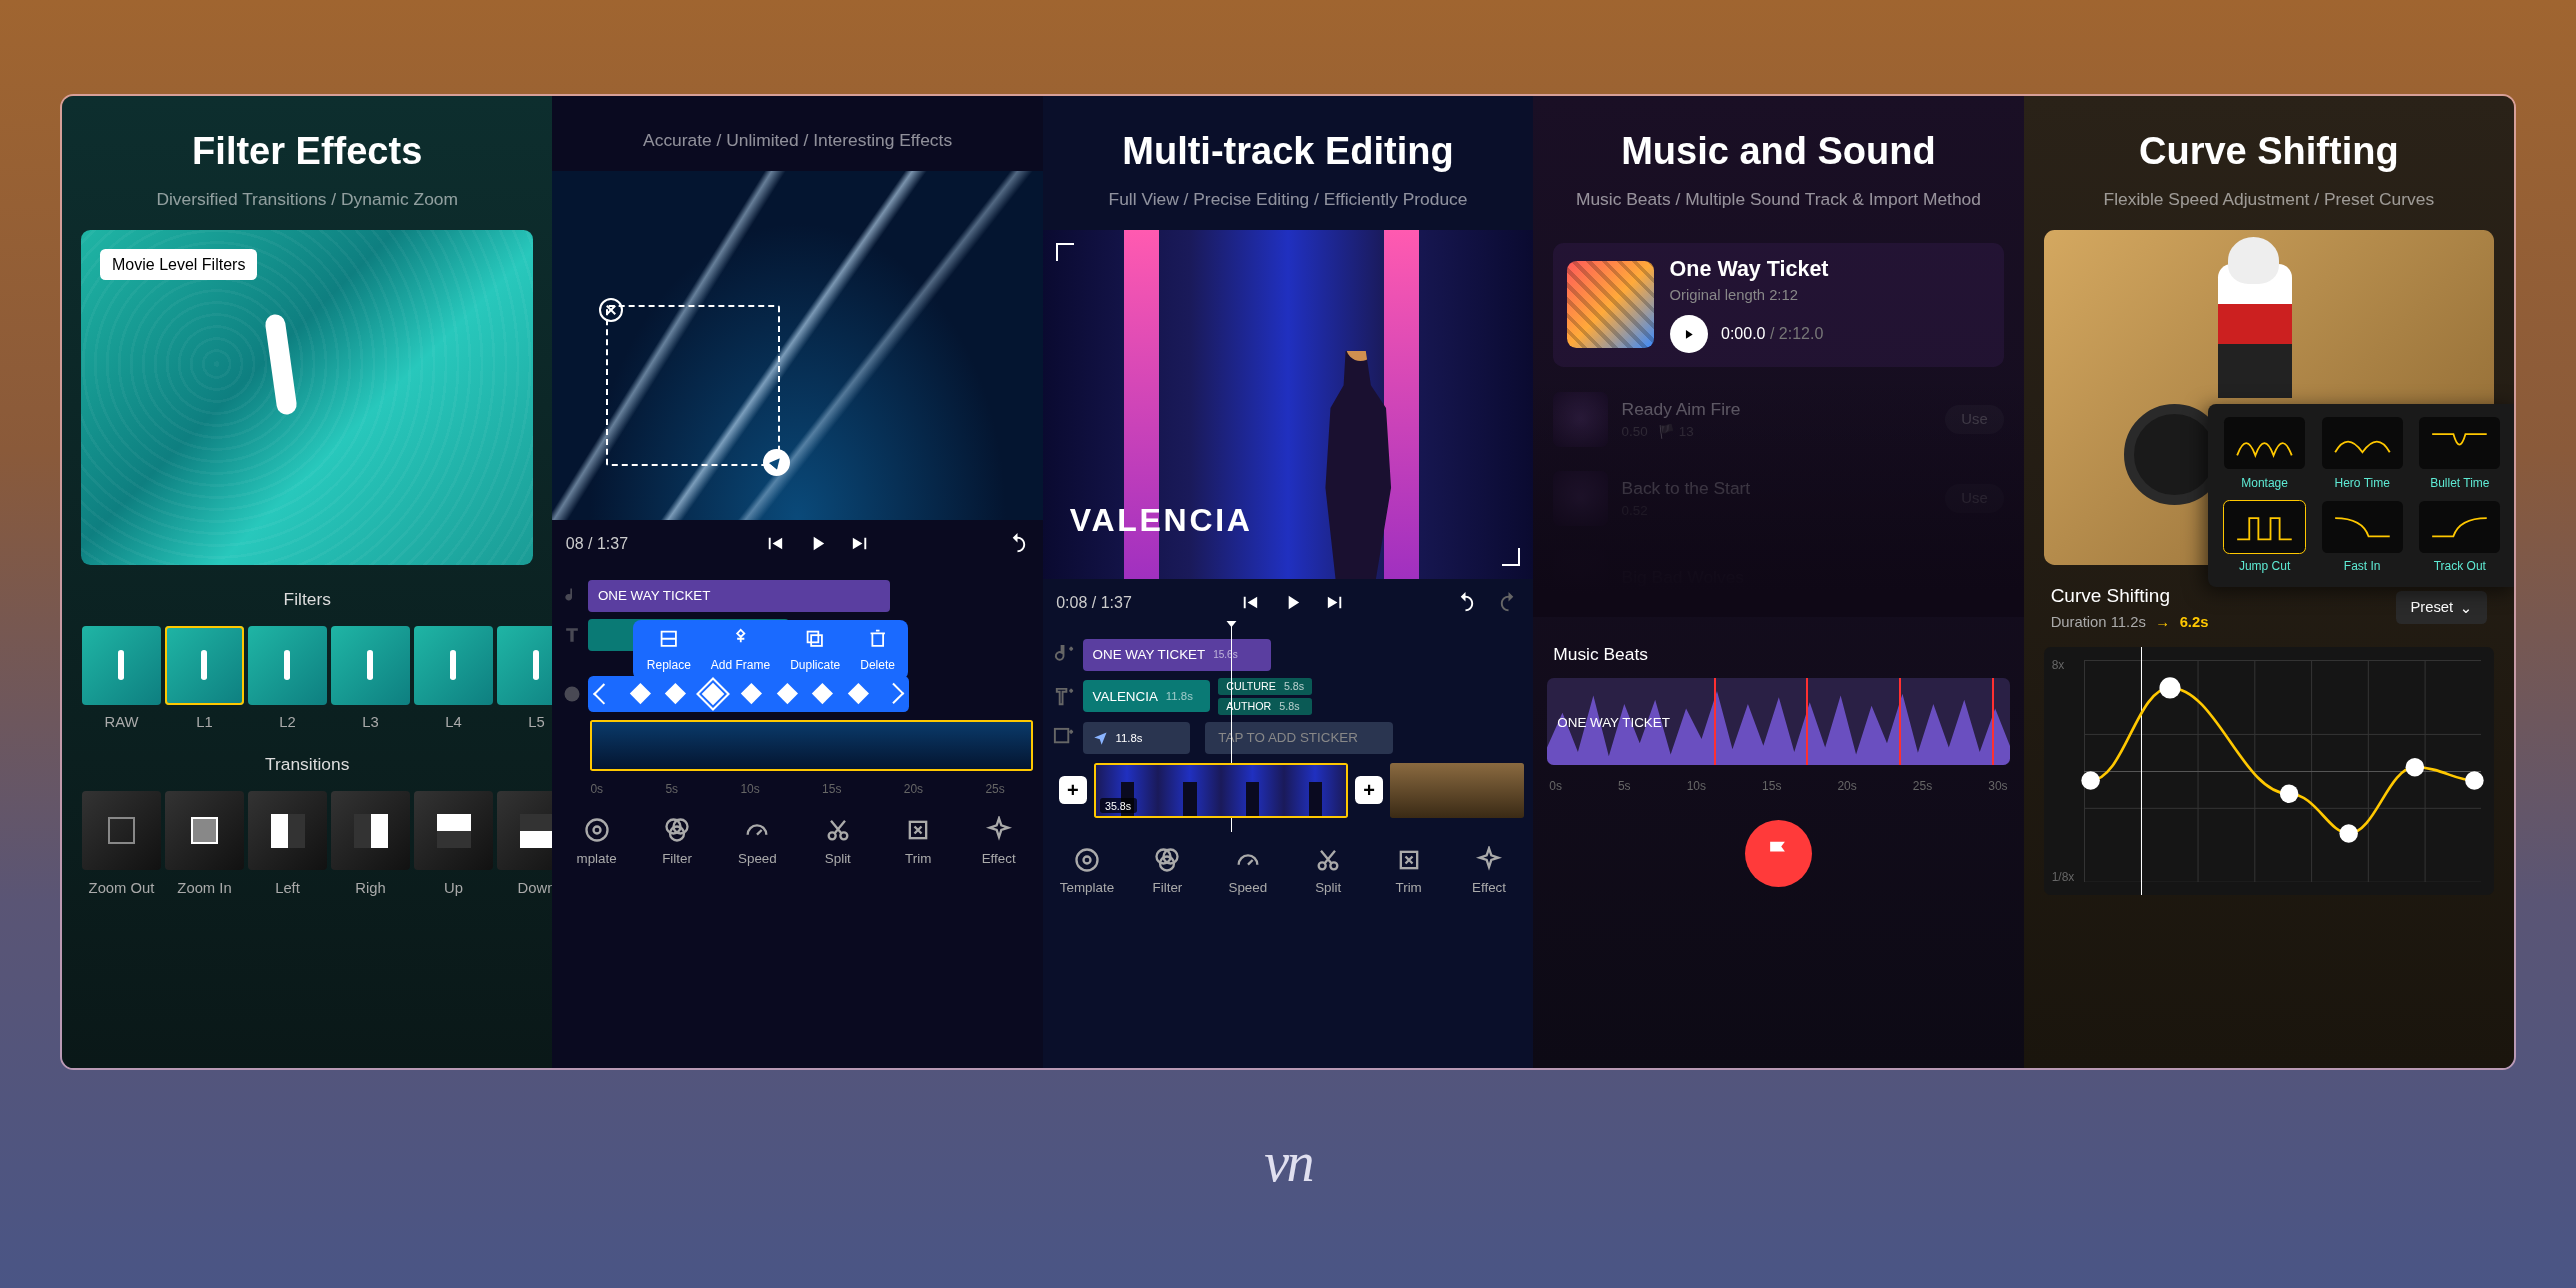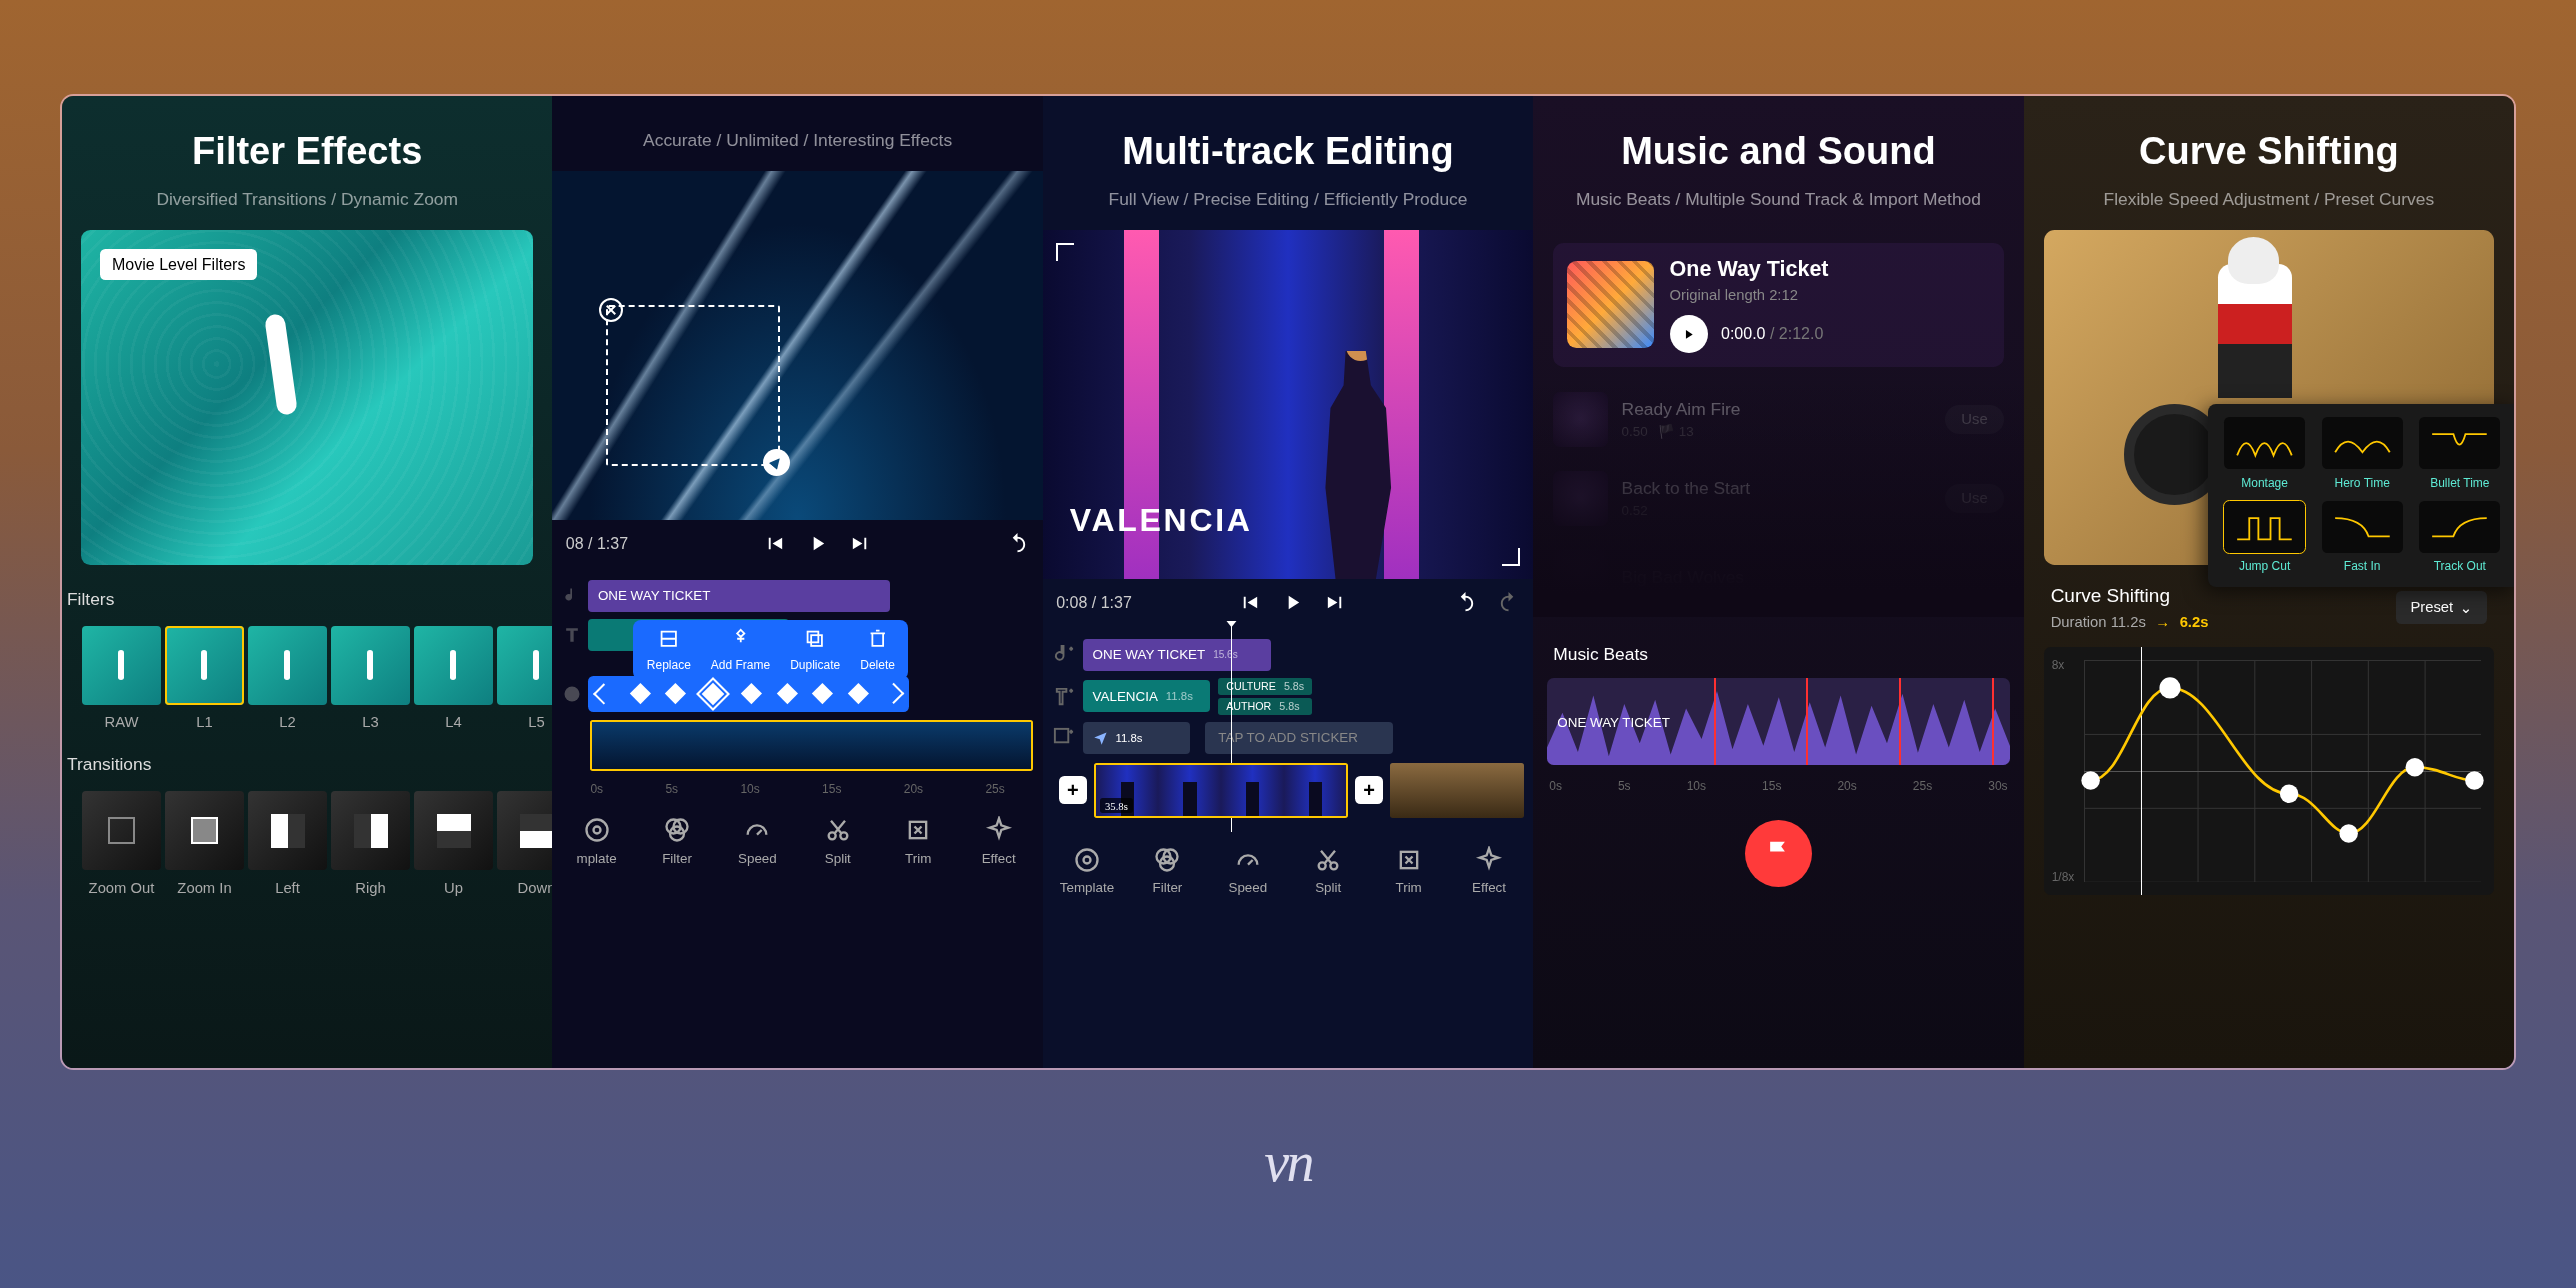--- a/index.html
+++ b/index.html
@@ -58,21 +58,21 @@
 .surfboard {
   position:absolute; left:42%; top:25%; width:20px; height:101px;
   background:#fff; border-radius:50% / 10%;
   transform: rotate(-8deg);
 }
 .movie-badge {
   position: absolute; top: 19px; left: 19px;
   background: #fff; color: #000; font-size: 16px;
   padding: 6.7px 12px; border-radius: 5.4px; font-weight: 500;
 }
-.section-label { font-size: 17.4px; color: #ddd; margin: 24px 5px 16px; }
+.section-label { font-size: 17.4px; color: #ddd; margin: 24px 5px 16px; text-align: center; }
 .thumb-row { display: flex; gap: 4px; padding: 0 20px; overflow: hidden; }
 .thumb { display:flex; flex-direction:column; align-items:center; gap:9.4px; flex-shrink:0; }
 .thumb-box {
   width: 79px; height: 79px; border-radius: 4px;
   background: linear-gradient(135deg, #1fb5a5, #0e7f80);
   position:relative;
 }
 .thumb-box.sel { outline: 2.7px solid #ffc800; outline-offset: -2.7px; }
 .thumb-box::after{content:"";position:absolute;left:45%;top:30%;width:6.7px;height:30px;background:#fff;border-radius:50% / 10%;}
 .thumb-label { font-size: 14.8px; color: #aaa; }
@@ -198,21 +198,21 @@
 .mt-row .row-icon{width:23px;height:23px;}
 .mt-row .row-icon svg{width:100%;height:100%;fill:#666;}
 .mt-clip{height:32px;border-radius:4px;display:flex;align-items:center;padding:0 9.4px;gap:8px;font-size:13.4px;}
 .mt-clip.music{background:#5a3ea0;width:188px;}
 .mt-clip.text{background:#0a7a75;width:127px;}
 .mt-tags{display:flex;flex-direction:column;gap:2.7px;}
 .mt-tag{background:#0a5a55;font-size:10.7px;padding:2.7px 8px;border-radius:2.7px;display:flex;gap:8px;}
 .mt-clip.sticker{background:#2a3550;width:107px;}
 .mt-add-sticker{background:#2a3550;color:#888;padding:0 13.4px;height:32px;border-radius:4px;display:flex;align-items:center;font-size:13.4px;margin-left:6.7px;width:188px;}
 .mt-strip-row{position:relative;display:flex;align-items:center;gap:6.7px;padding:5.4px 9.4px;}
-.mt-strip{height:55px;flex:1;max-width:262px;border:2px solid #ffc800;border-radius:2.7px;display:flex;overflow:hidden;position:relative;font-family:Liberation Serif, serif;}
+.mt-strip{height:55px;flex:1;max-width:262px;border:2px solid #ffc800;border-radius:2.7px;display:flex;overflow:hidden;position:relative;}
 .mt-strip .frame{flex:1;background:linear-gradient(to right,#1a1a5a,#2030c0,#1a1a5a);position:relative;}
 .mt-strip .frame::after{content:"";position:absolute;left:40%;bottom:0;width:13.4px;height:34px;background:#0a0a20;}
 .mt-strip2{height:55px;flex:1;max-width:134px;border-radius:2.7px;display:flex;overflow:hidden;background:linear-gradient(#8a6a40,#3a2a15);}
 .mt-dur{position:absolute;bottom:2.7px;left:4px;background:rgba(0,0,0,0.7);font-size:10.7px;padding:1.3px 5.4px;border-radius:2.7px;}
 .plus-btn{width:28px;height:28px;background:#fff;color:#000;border-radius:5.4px;display:flex;align-items:center;justify-content:center;font-size:20px;font-weight:bold;}
 .playhead{position:absolute;top:0;bottom:0;left:188px;width:1.3px;background:#fff;}
 .playhead::before{content:"";position:absolute;top:-5.4px;left:-4.7px;width:10.7px;height:6.7px;background:#fff;clip-path:polygon(0 0,100% 0,50% 100%);}
 
 
 .music-card{

